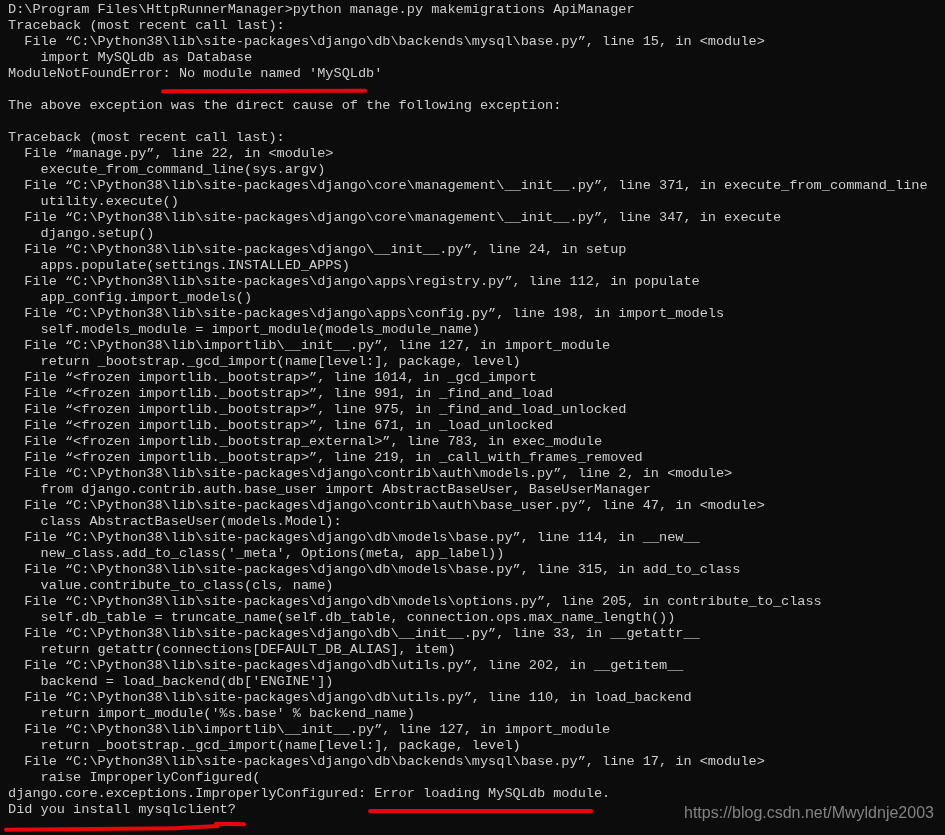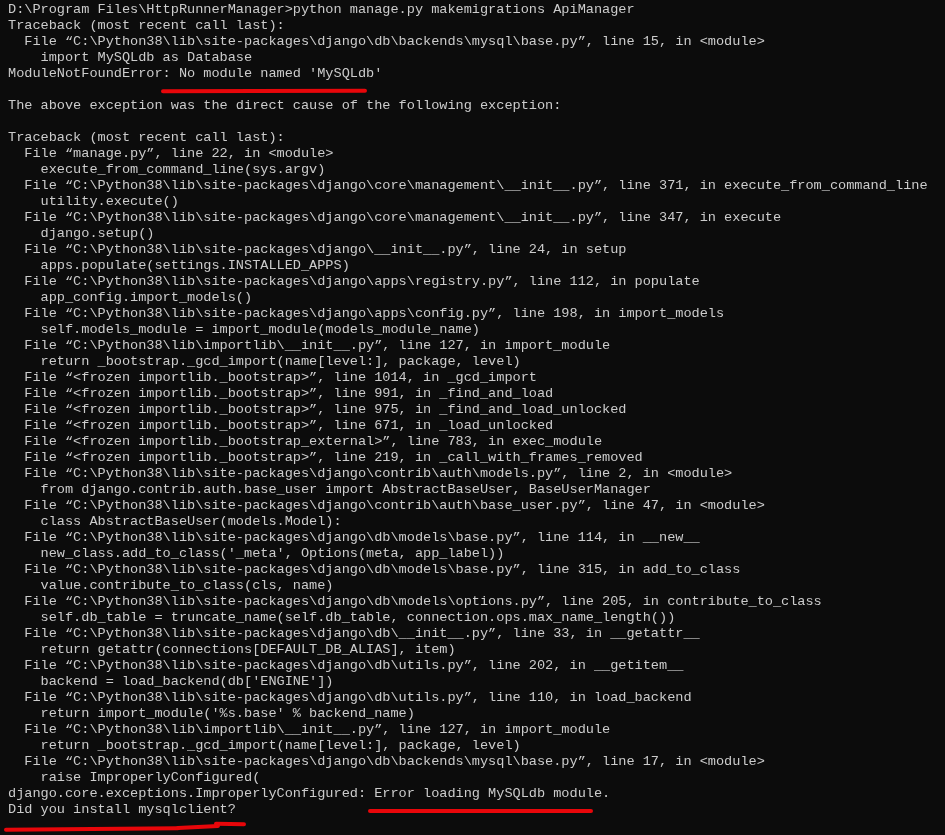--- a/index.html
+++ b/index.html
@@ -102,14 +102,15 @@
 <div id="terminal">
 
   <pre id="console-output"><span class="console-line">D:\Program Files\HttpRunnerManager&gt;python manage.py makemigrations ApiManager</span><span class="console-line">Traceback (most recent call last):</span><span class="console-line">  File “C:\Python38\lib\site-packages\django\db\backends\mysql\base.py”, line 15, in &lt;module&gt;</span><span class="console-line">    import MySQLdb as Database</span><span class="console-line">ModuleNotFoundError: No module named 'MySQLdb'</span><span class="console-line">&nbsp;</span><span class="console-line">The above exception was the direct cause of the following exception:</span><span class="console-line">&nbsp;</span><span class="console-line">Traceback (most recent call last):</span><span class="console-line">  File “manage.py”, line 22, in &lt;module&gt;</span><span class="console-line">    execute_from_command_line(sys.argv)</span><span class="console-line">  File “C:\Python38\lib\site-packages\django\core\management\__init__.py”, line 371, in execute_from_command_line</span><span class="console-line">    utility.execute()</span><span class="console-line">  File “C:\Python38\lib\site-packages\django\core\management\__init__.py”, line 347, in execute</span><span class="console-line">    django.setup()</span><span class="console-line">  File “C:\Python38\lib\site-packages\django\__init__.py”, line 24, in setup</span><span class="console-line">    apps.populate(settings.INSTALLED_APPS)</span><span class="console-line">  File “C:\Python38\lib\site-packages\django\apps\registry.py”, line 112, in populate</span><span class="console-line">    app_config.import_models()</span><span class="console-line">  File “C:\Python38\lib\site-packages\django\apps\config.py”, line 198, in import_models</span><span class="console-line">    self.models_module = import_module(models_module_name)</span><span class="console-line">  File “C:\Python38\lib\importlib\__init__.py”, line 127, in import_module</span><span class="console-line">    return _bootstrap._gcd_import(name[level:], package, level)</span><span class="console-line">  File “&lt;frozen importlib._bootstrap&gt;”, line 1014, in _gcd_import</span><span class="console-line">  File “&lt;frozen importlib._bootstrap&gt;”, line 991, in _find_and_load</span><span class="console-line">  File “&lt;frozen importlib._bootstrap&gt;”, line 975, in _find_and_load_unlocked</span><span class="console-line">  File “&lt;frozen importlib._bootstrap&gt;”, line 671, in _load_unlocked</span><span class="console-line">  File “&lt;frozen importlib._bootstrap_external&gt;”, line 783, in exec_module</span><span class="console-line">  File “&lt;frozen importlib._bootstrap&gt;”, line 219, in _call_with_frames_removed</span><span class="console-line">  File “C:\Python38\lib\site-packages\django\contrib\auth\models.py”, line 2, in &lt;module&gt;</span><span class="console-line">    from django.contrib.auth.base_user import AbstractBaseUser, BaseUserManager</span><span class="console-line">  File “C:\Python38\lib\site-packages\django\contrib\auth\base_user.py”, line 47, in &lt;module&gt;</span><span class="console-line">    class AbstractBaseUser(models.Model):</span><span class="console-line">  File “C:\Python38\lib\site-packages\django\db\models\base.py”, line 114, in __new__</span><span class="console-line">    new_class.add_to_class('_meta', Options(meta, app_label))</span><span class="console-line">  File “C:\Python38\lib\site-packages\django\db\models\base.py”, line 315, in add_to_class</span><span class="console-line">    value.contribute_to_class(cls, name)</span><span class="console-line">  File “C:\Python38\lib\site-packages\django\db\models\options.py”, line 205, in contribute_to_class</span><span class="console-line">    self.db_table = truncate_name(self.db_table, connection.ops.max_name_length())</span><span class="console-line">  File “C:\Python38\lib\site-packages\django\db\__init__.py”, line 33, in __getattr__</span><span class="console-line">    return getattr(connections[DEFAULT_DB_ALIAS], item)</span><span class="console-line">  File “C:\Python38\lib\site-packages\django\db\utils.py”, line 202, in __getitem__</span><span class="console-line">    backend = load_backend(db['ENGINE'])</span><span class="console-line">  File “C:\Python38\lib\site-packages\django\db\utils.py”, line 110, in load_backend</span><span class="console-line">    return import_module('%s.base' % backend_name)</span><span class="console-line">  File “C:\Python38\lib\importlib\__init__.py”, line 127, in import_module</span><span class="console-line">    return _bootstrap._gcd_import(name[level:], package, level)</span><span class="console-line">  File “C:\Python38\lib\site-packages\django\db\backends\mysql\base.py”, line 17, in &lt;module&gt;</span><span class="console-line">    raise ImproperlyConfigured(</span><span class="console-line">django.core.exceptions.ImproperlyConfigured: Error loading MySQLdb module.</span><span class="console-line">Did you install mysqlclient?</span></pre>
 
   <div class="annot annot-1"></div>
   <div class="annot annot-2"></div>
   <div class="annot annot-3a"></div>
   <div class="annot annot-3b"></div>
   <div class="annot annot-3c"></div>
 
+  <div id="watermark">https://blog.csdn.net/Mwyldnje2003</div>
 
 </div>
 
 </body></html>

